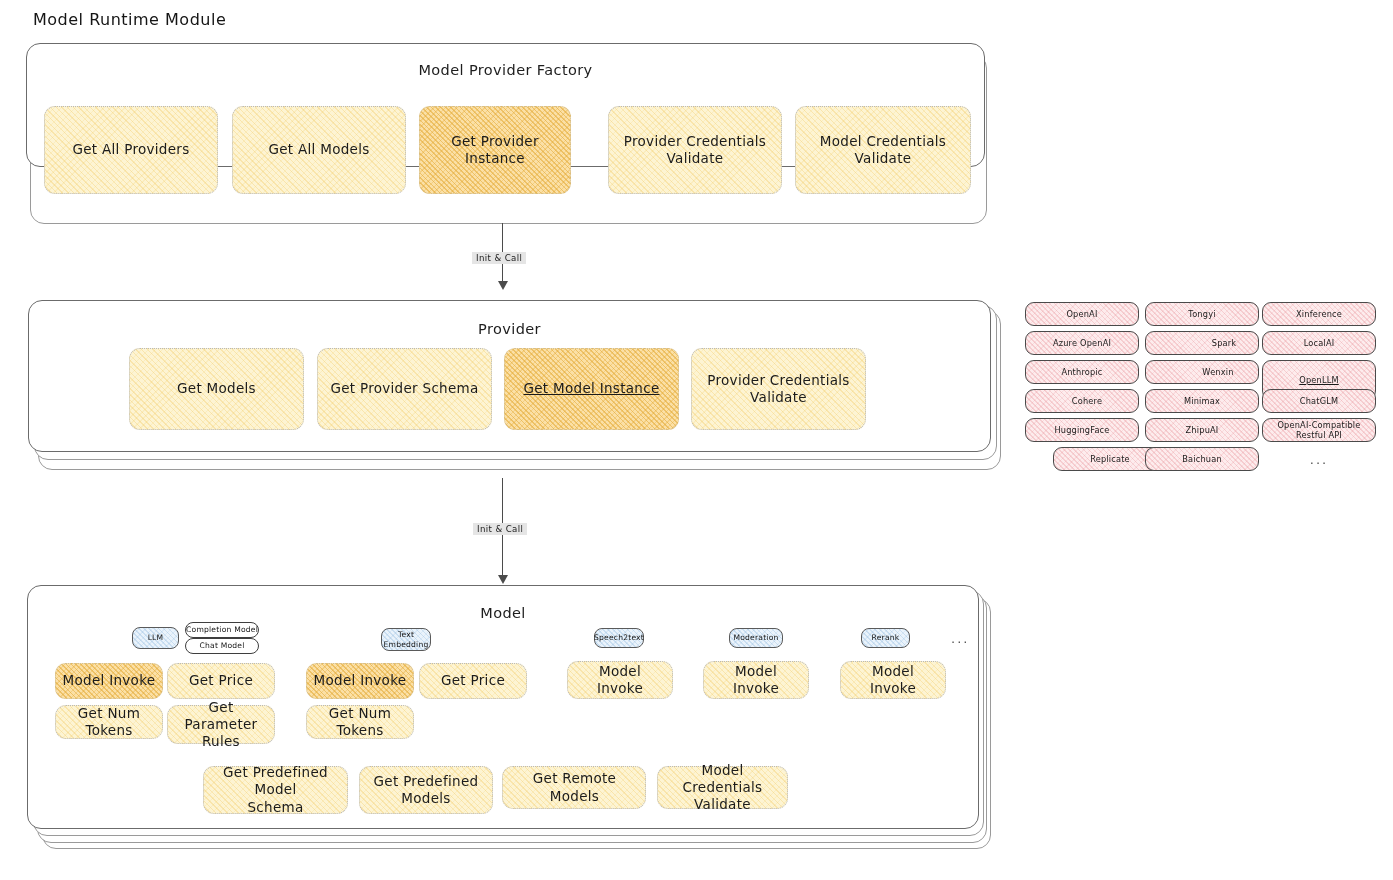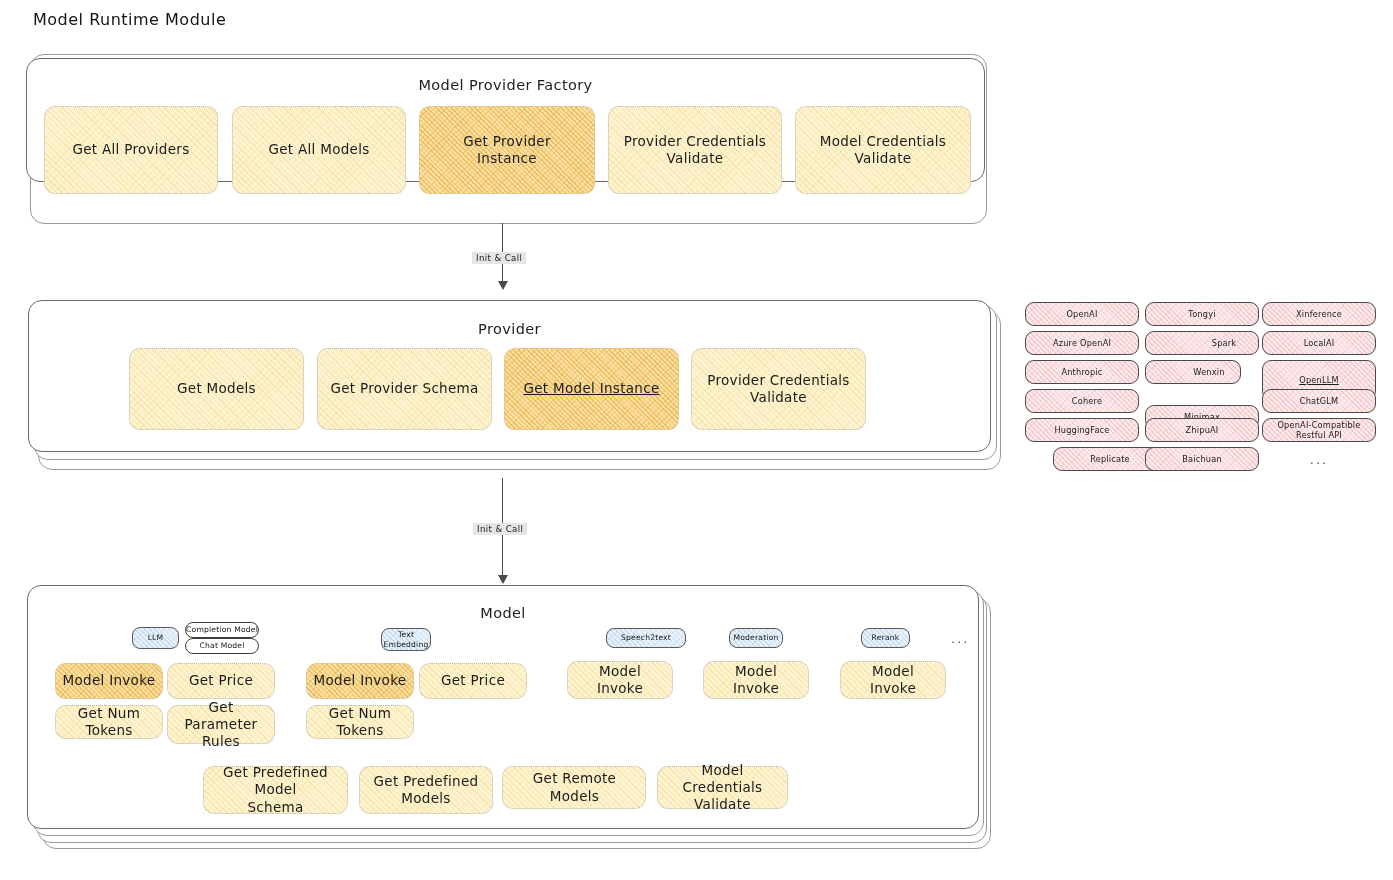--- a/index.html
+++ b/index.html
@@ -125,31 +125,31 @@
   .dots{
     position:absolute;font-size:13px;color:#555;letter-spacing:2px;
   }
 </style>
 </head>
 <body>
 
 <div id="page-title" class="hand">Model Runtime Module</div>
 
 <div class="card-stack" style="left:30px;top:54px;width:957px;height:170px;"></div>
-<div class="card" style="left:26px;top:58px;width:959px;height:124px;">
+<div class="card" style="left:26px;top:43px;width:959px;height:124px;">
   <div class="card-title hand" style="top:18px;">Model Provider Factory</div>
 </div>
 
 <div class="node" style="left:44px;top:106px;width:174px;height:88px;">
   <span class="lbl hand">Get All Providers</span>
 </div>
 <div class="node" style="left:232px;top:106px;width:174px;height:88px;">
   <span class="lbl hand">Get All Models</span>
 </div>
-<div class="node hl" style="left:419px;top:106px;width:176px;height:88px;">
+<div class="node hl" style="left:419px;top:106px;width:152px;height:88px;">
   <span class="hand">
     <span>Get Provider</span><br>
     <span>Instance</span>
   </span>
 </div>
 <div class="node" style="left:608px;top:106px;width:174px;height:88px;">
   <span class="hand">
     <span>Provider Credentials</span><br>
     <span>Validate</span>
   </span>
@@ -205,24 +205,24 @@
 <div class="chip" style="left:1025px;top:447px;width:114px;height:24px;margin-left:28px;">
   <span class="hand">Replicate</span>
   </div>
 
 <div class="chip" style="left:1145px;top:302px;width:114px;height:24px;">
   <span class="hand">Tongyi</span>
   </div>
 <div class="chip" style="left:1145px;top:331px;width:114px;height:24px;padding-left:44px;">
   <span class="hand">Spark</span>
   </div>
-<div class="chip" style="left:1145px;top:360px;width:96px;height:24px;padding-left:32px;">
+<div class="chip" style="left:1145px;top:360px;width:114px;height:24px;padding-left:32px;">
   <span class="hand">Wenxin</span>
   </div>
-<div class="chip" style="left:1145px;top:389px;width:114px;height:24px;margin-top:16px;">
+<div class="chip" style="left:1145px;top:389px;width:114px;height:24px;">
   <span class="hand">Minimax</span>
   </div>
 <div class="chip" style="left:1145px;top:418px;width:114px;height:24px;">
   <span class="hand">ZhipuAI</span>
   </div>
 <div class="chip" style="left:1145px;top:447px;width:114px;height:24px;">
   <span class="hand">Baichuan</span>
   </div>
 
 <div class="chip" style="left:1262px;top:302px;width:114px;height:24px;">
@@ -289,21 +289,21 @@
 <div class="node hl" style="left:306px;top:663px;width:108px;height:36px;">
   <span class="lbl hand">Model Invoke</span>
 </div>
 <div class="node" style="left:419px;top:663px;width:108px;height:36px;">
   <span class="lbl hand">Get Price</span>
 </div>
 <div class="node" style="left:306px;top:705px;width:108px;height:34px;">
   <span class="lbl hand">Get Num Tokens</span>
 </div>
 
-<div class="badge" style="left:594px;top:628px;width:80px;height:20px;margin-left:12px;">
+<div class="badge" style="left:594px;top:628px;width:50px;height:20px;">
   <span class="hand">Speech2text</span>
 </div>
 <div class="node" style="left:567px;top:661px;width:106px;height:38px;">
   <span class="lbl hand">Model Invoke</span>
 </div>
 
 <div class="badge" style="left:729px;top:628px;width:54px;height:20px;">
   <span class="hand">Moderation</span>
 </div>
 <div class="node" style="left:703px;top:661px;width:106px;height:38px;">

